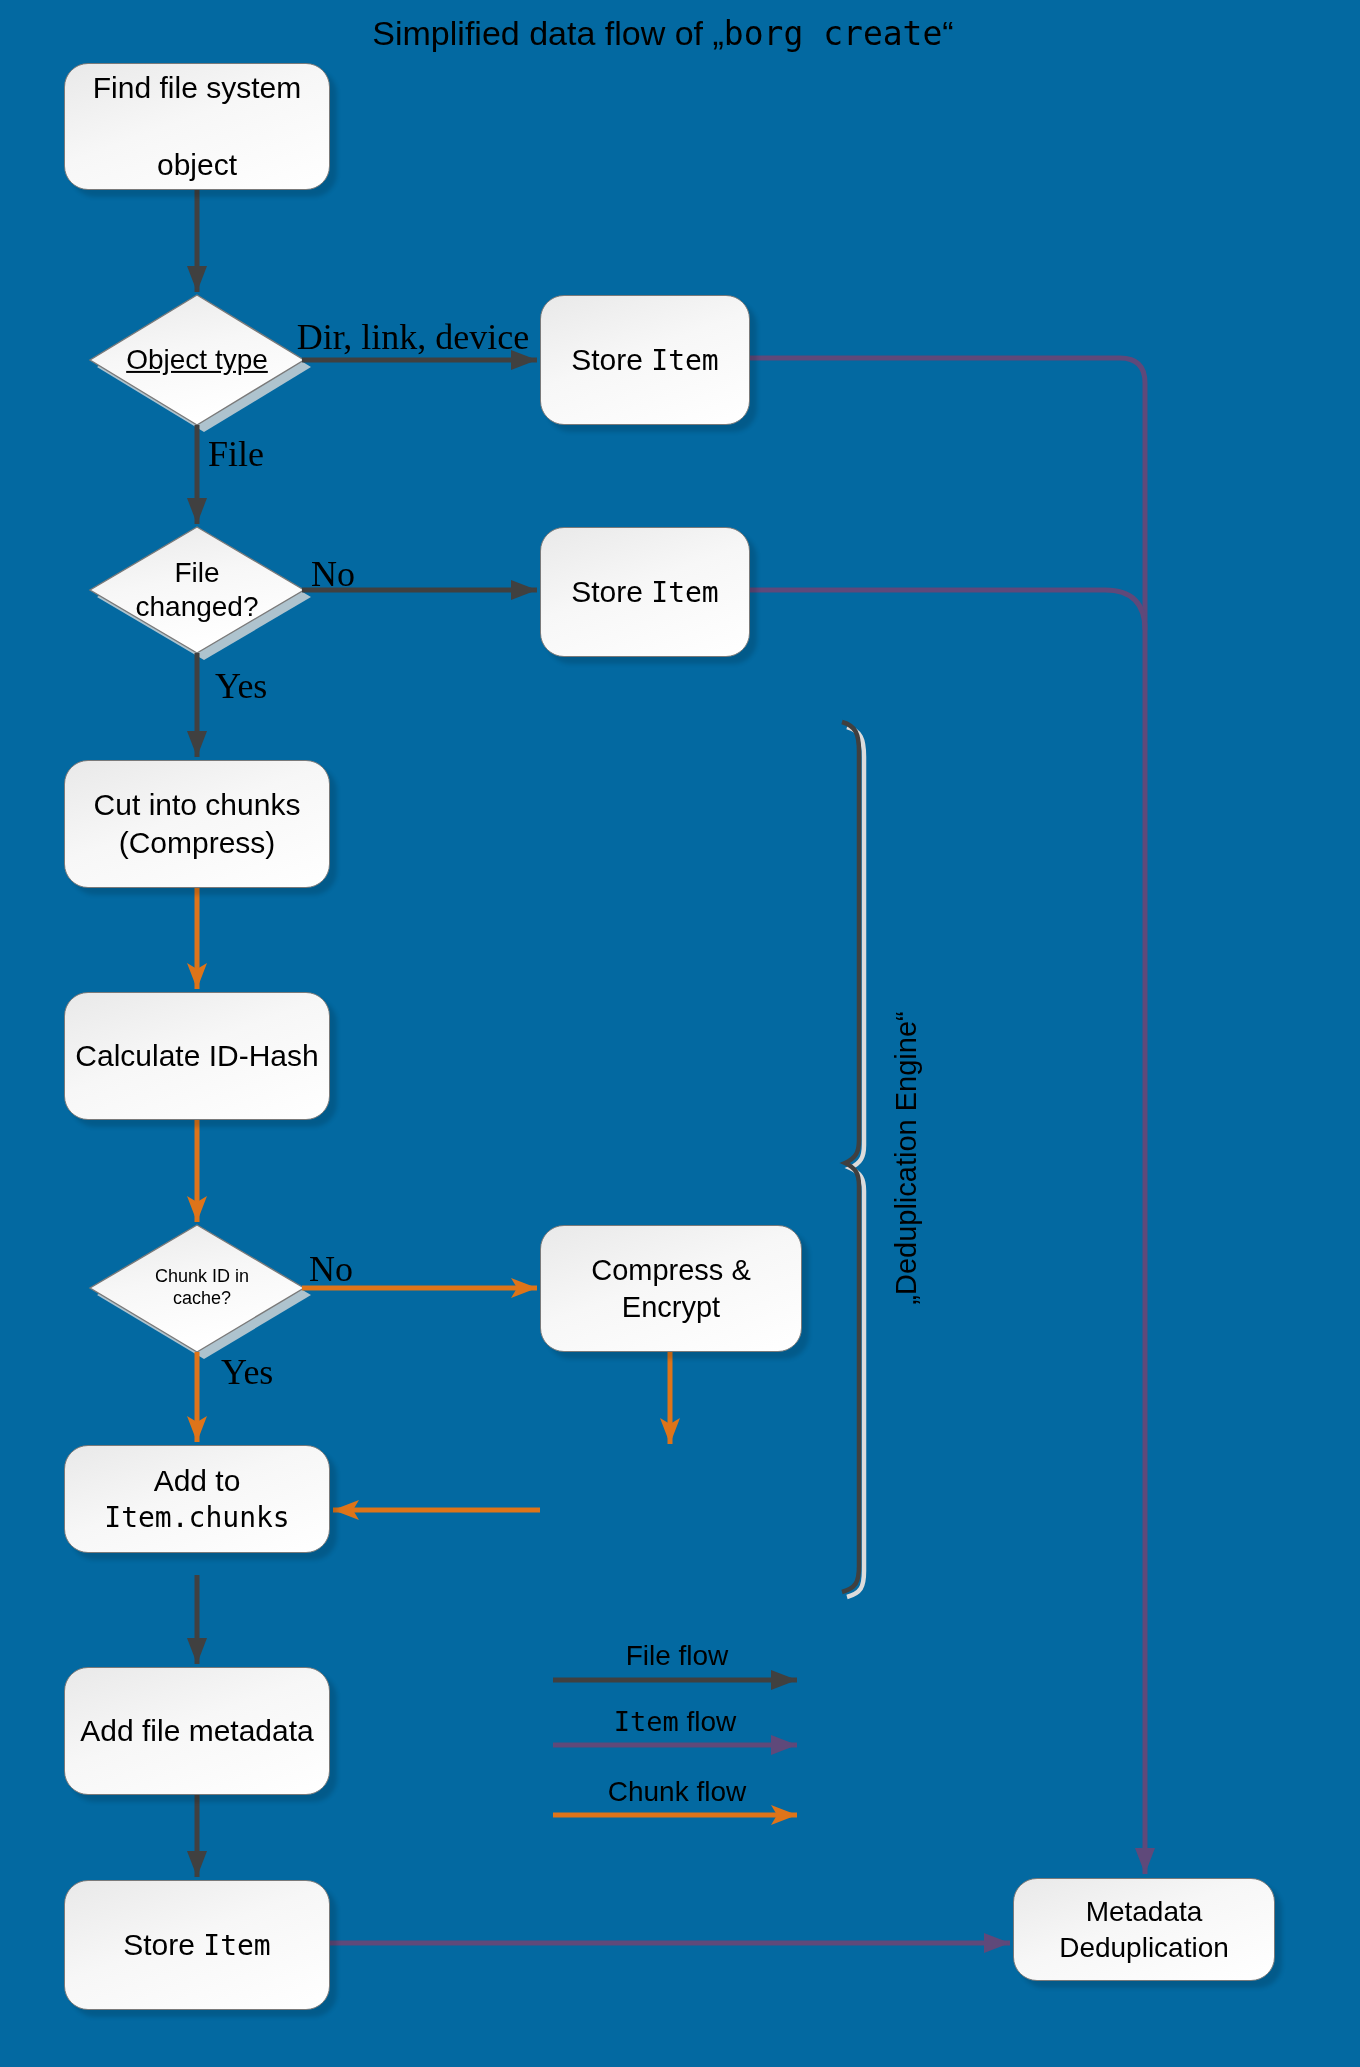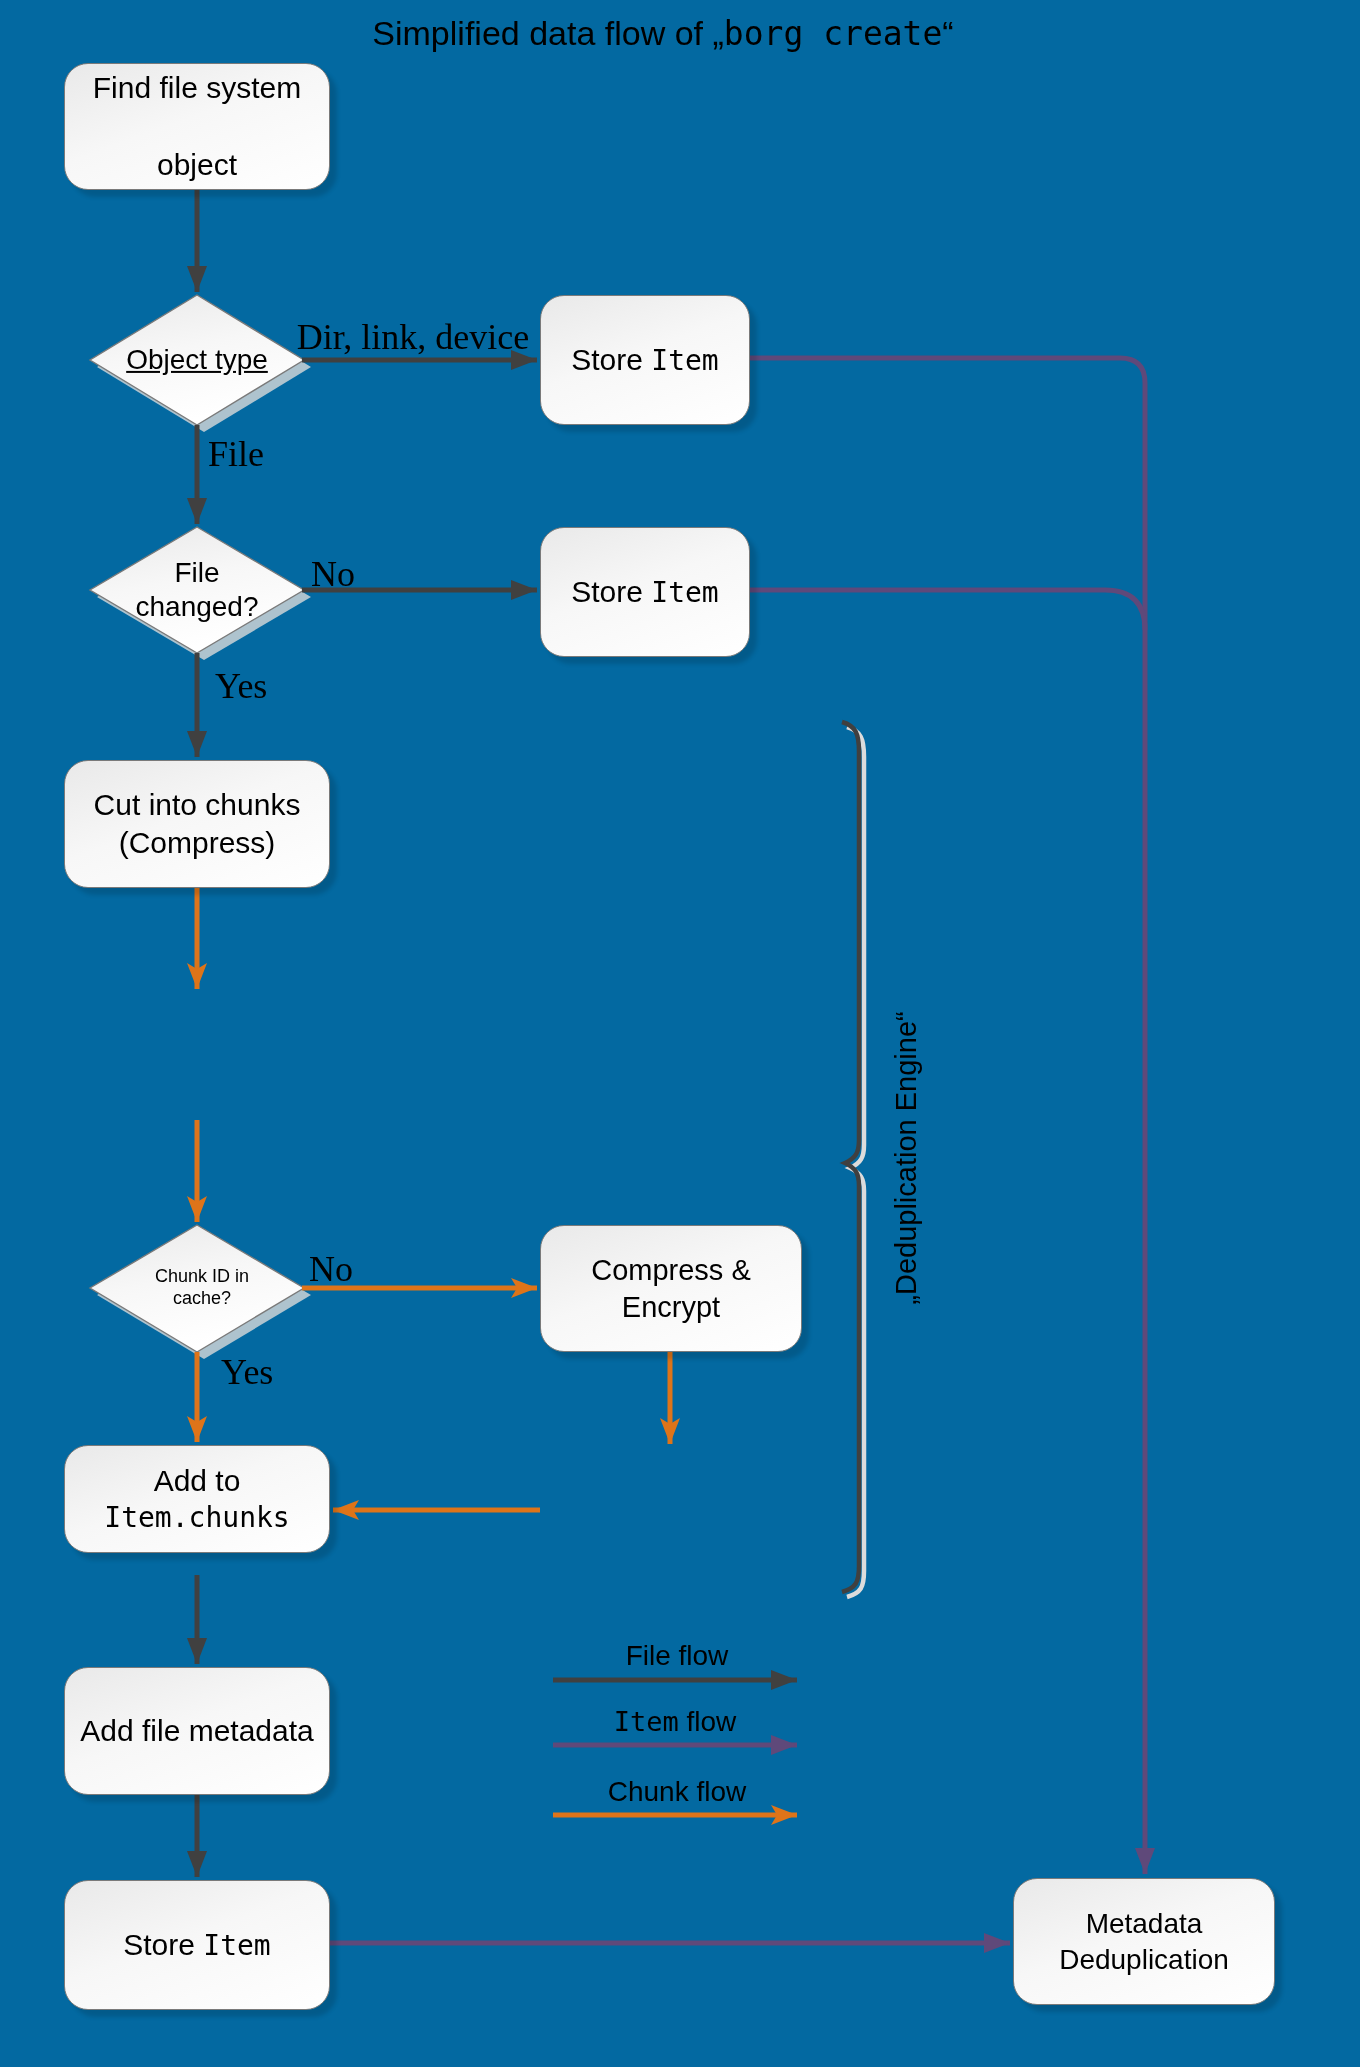--- a/index.html
+++ b/index.html
@@ -108,20 +108,23 @@
   <div class="box" style="left:64px;top:63px;width:266px;height:127px;gap:39px;">
     <div>Find file system</div>
     <div>object</div>
   </div>
 
   <div class="box" style="left:64px;top:760px;width:266px;height:128px;">
     <div>Cut into chunks</div>
     <div>(Compress)</div>
   </div>
 
+  <div class="box" style="left:64px;top:992px;width:266px;height:128px;">
+    <div>Calculate ID-Hash</div>
+  </div>
 
   <div class="box" style="left:64px;top:1445px;width:266px;height:108px;">
     <div>Add to</div>
     <div class="mono">Item.chunks</div>
   </div>
 
   <div class="box" style="left:64px;top:1667px;width:266px;height:128px;">
     <div>Add file metadata</div>
   </div>
 
@@ -136,21 +139,21 @@
   <div class="box" style="left:540px;top:527px;width:210px;height:130px;">
     <div><span>Store </span><span class="mono">Item</span></div>
   </div>
 
   <div class="box" style="left:540px;top:1225px;width:262px;height:127px;font-size:29px;">
     <div>Compress &amp;</div>
     <div>Encrypt</div>
   </div>
 
 
-  <div class="box" style="left:1013px;top:1878px;width:262px;height:127px;font-size:28px;">
+  <div class="box" style="left:1013px;top:1878px;width:262px;height:103px;font-size:28px;">
     <div>Metadata</div>
     <div>Deduplication</div>
   </div>
 
   <div class="dlabel" style="left:197px;top:360px;text-decoration:underline;">Object type</div>
   <div class="dlabel" style="left:197px;top:590px;">
     <div>File</div>
     <div>changed?</div>
   </div>
   <div class="dlabel" style="left:202px;top:1288px;font-size:18px;">

